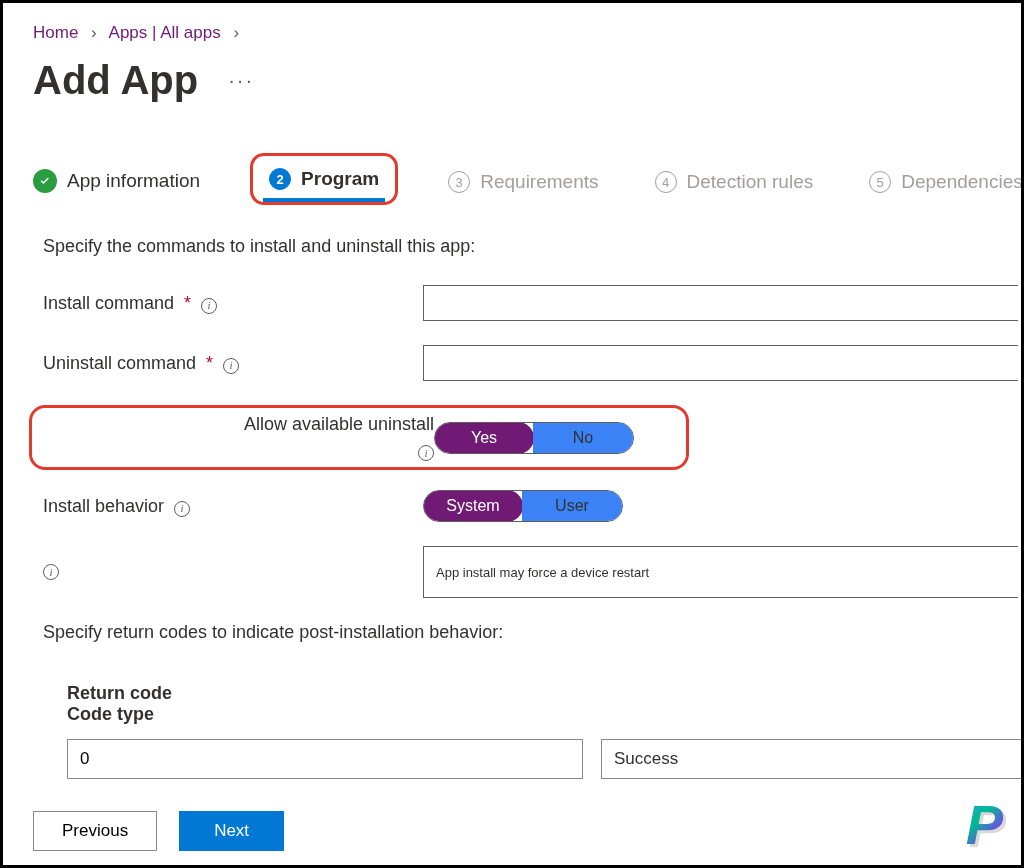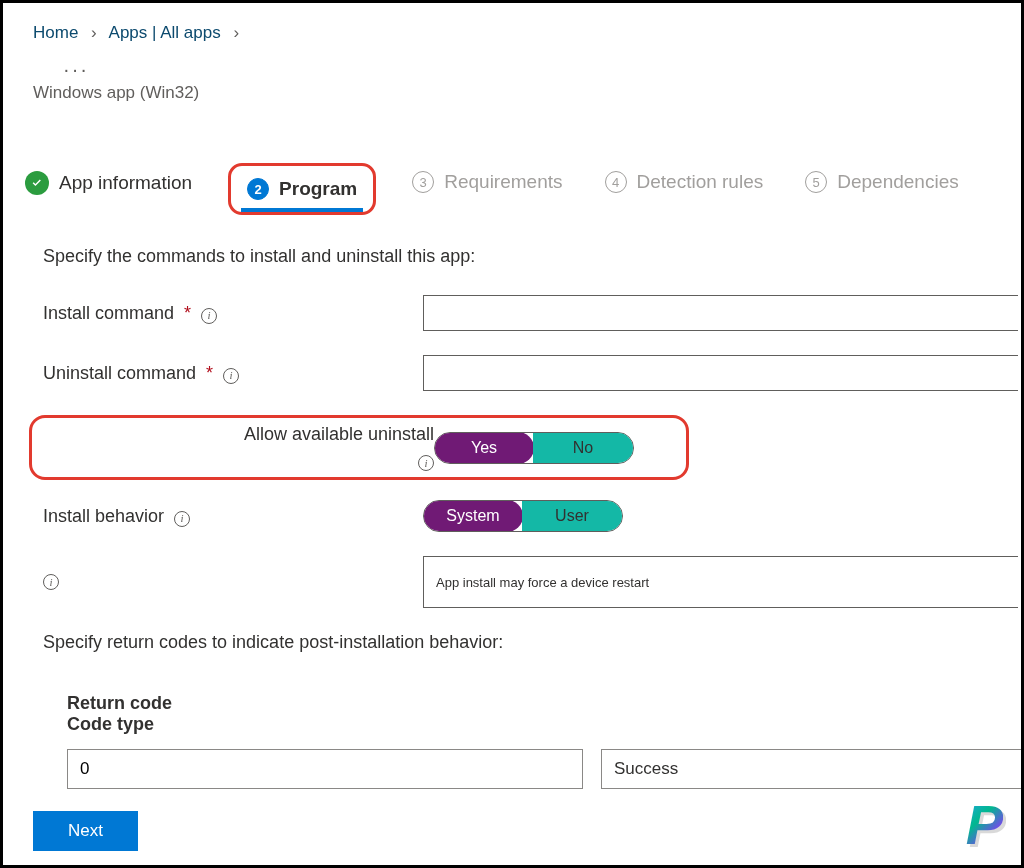--- a/index.html
+++ b/index.html
@@ -15,36 +15,36 @@
     height: 868px;
     border: 3px solid #000;
     position: relative;
     overflow: hidden;
     background: #fff;
   }
   .breadcrumb {
     padding: 20px 30px 0 30px;
     font-size: 17px;
   }
-  .breadcrumb a { color: #0c4a6e; text-decoration: none; }
+  .breadcrumb a { color: #701a75; text-decoration: none; }
   .breadcrumb .chev { color: #605e5c; margin: 0 8px; }
   .title-row {
     padding: 15px 30px 0 30px;
     display: flex;
     align-items: center;
   }
   .title { font-size: 40px; font-weight: 600; margin: 0; }
   .more-dots { font-size: 20px; color: #605e5c; margin-left: 30px; letter-spacing: 2px; }
   .subtitle { padding: 2px 30px 10px 30px; font-size: 17px; color: #605e5c; }
   .tabs {
     display: flex;
-    align-items: flex-start;
-    padding: 50px 30px 0 16px;
+    align-items: flex-end;
+    padding: 50px 30px 0 24px;
     border-bottom: 1px solid transparent;
-    gap: 30px;
+    gap: 44px;
   }
   .tab {
     display: flex;
     align-items: center;
     gap: 10px;
     padding: 8px 6px 12px 6px;
     font-size: 19px;
     color: #a19f9d;
     cursor: pointer;
     white-space: nowrap;
@@ -104,21 +104,21 @@
     overflow: hidden;
     height: 32px;
     align-items: stretch;
   }
   .toggle-group .opt {
     min-width: 100px;
     padding: 0 22px;
     display: flex; align-items: center; justify-content: center;
     font-size: 16px;
     cursor: pointer;
-    background: #14b8a6;
+    background: #3b82f6;
   }
   .toggle-group .opt.selected {
     background: #701a75; color: #fff; border-radius: 18px; margin: -1px;
     padding: 1px 22px;
   }
   .select-like {
     flex: 0 0 595px;
     height: 52px;
     border: 1px solid #605e5c;
     padding: 0 12px;
@@ -190,23 +190,23 @@
 <div class="frame">
 
   <div class="breadcrumb">
     <a href="#">Home</a>
     <span class="chev">›</span>
     <a href="#">Apps | All apps</a>
     <span class="chev">›</span>
   </div>
 
   <div class="title-row">
+    <h1 class="title">Add App</h1>
     <span class="more-dots">···</span>
   </div>
-  <div class="subtitle">Windows app (Win32)</div>
 
   <div class="tabs">
     <div class="tab done">
       <span class="check-circle">
         <svg width="14" height="14" viewBox="0 0 16 16">
             <path d="M6.2 11.4 3 8.2l1.2-1.2 2 2 5-5L12.4 5z" fill="#fff"></path>
           </svg>
       </span>
       <span>App information</span>
     </div>
@@ -289,18 +289,19 @@
       </div>
       <div class="rc-row">
         <input class="rc-input" value="0" style="">
         <div class="rc-select">Success</div>
       </div>
     </div>
 
   </div>
 
   <div class="bottom-bar">
+    <button class="btn">Previous</button>
     <button class="btn primary">Next</button>
   </div>
 
   <div class="watermark">P</div>
 
 </div>
 
 </body></html>

